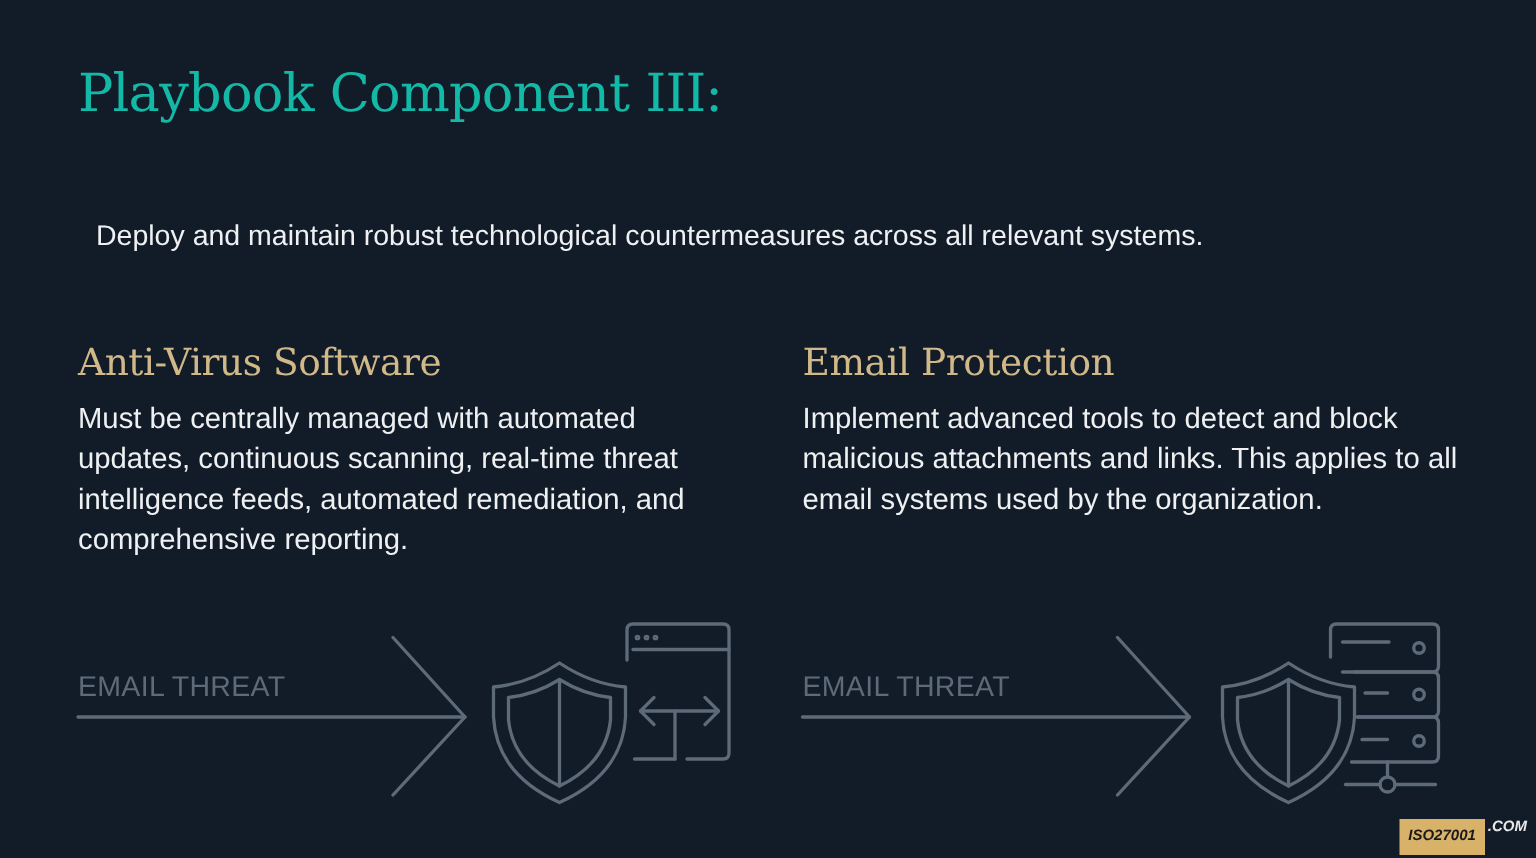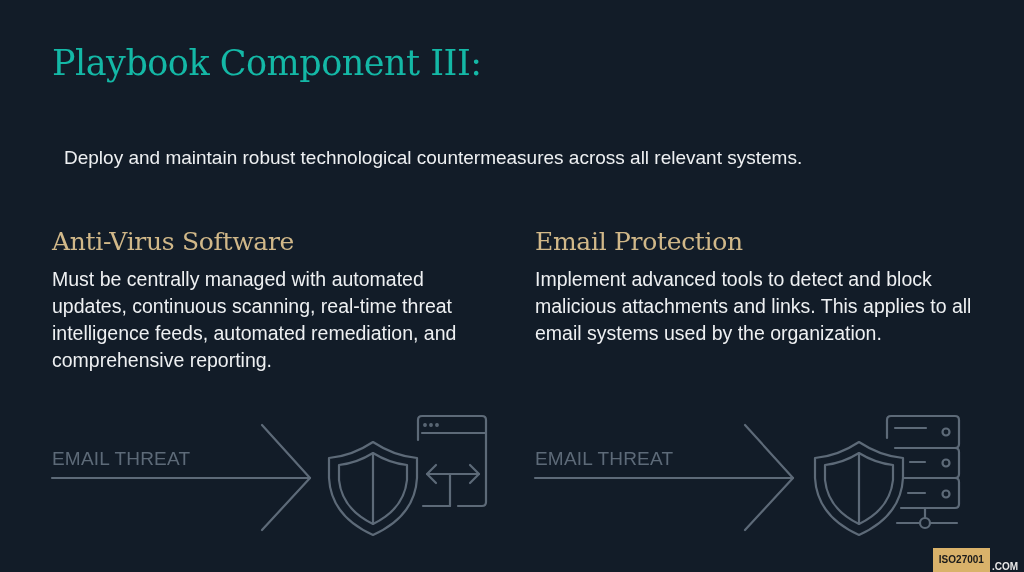--- a/index.html
+++ b/index.html
@@ -83,22 +83,23 @@
       position: absolute;
       left: 0;
       top: 0;
       overflow: visible;
     }
     .badge {
       position: absolute;
       right: 0;
       bottom: 0;
       display: flex;
-      align-items: flex-end;
+      align-items: flex-start;
       height: 26px;
+      font-style: italic;
     }
     .badge .box {
       background: #d9b26a;
       color: #1a1a1a;
       font-size: 10px;
       font-weight: bold;
       padding: 0 6px;
       height: 24px;
       line-height: 24px;
       margin-left: 8px;

